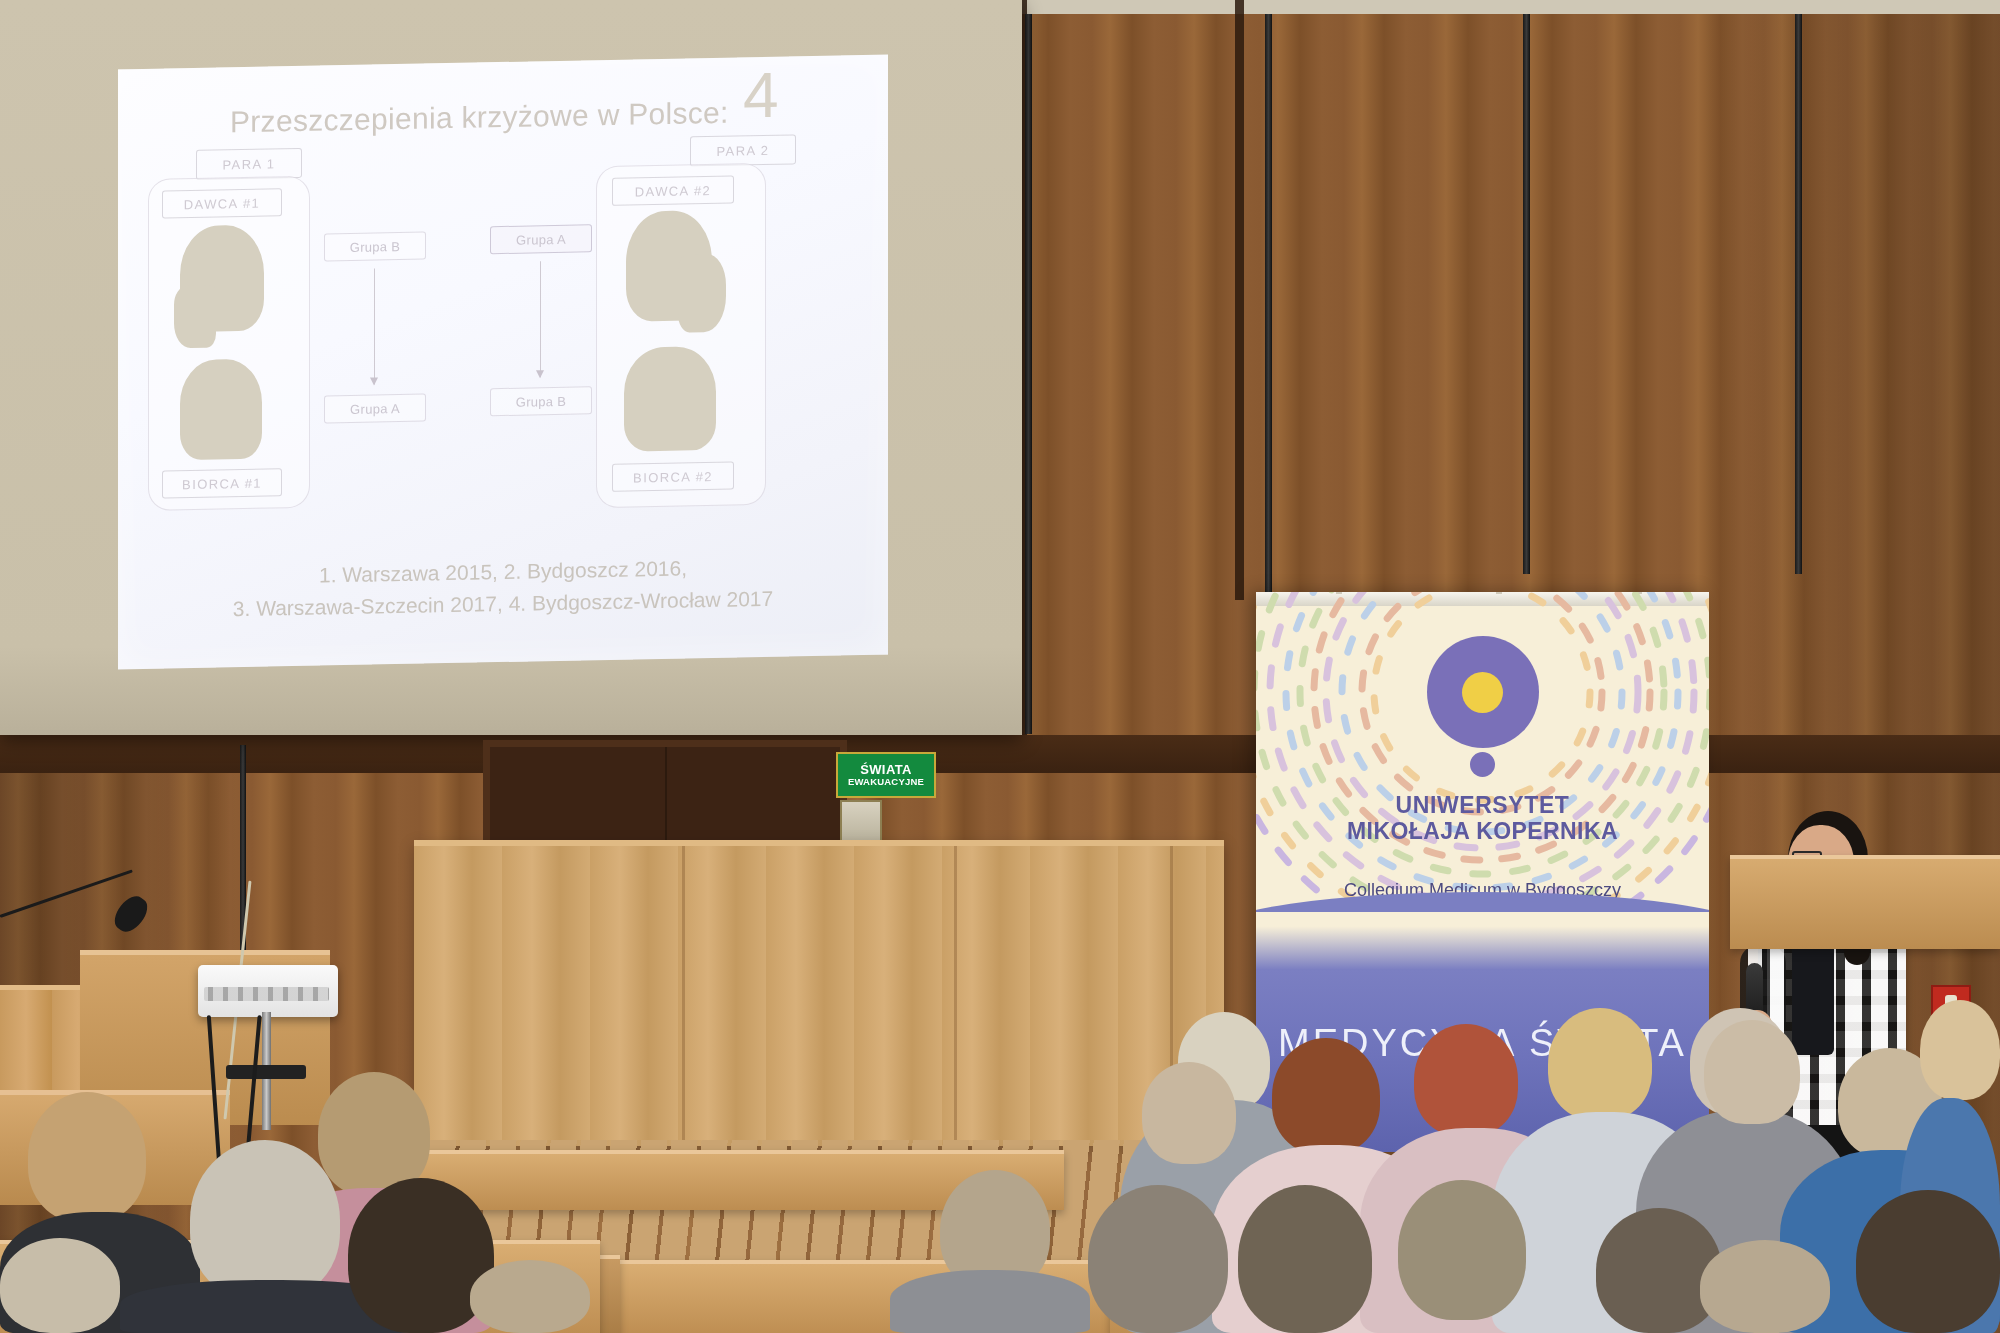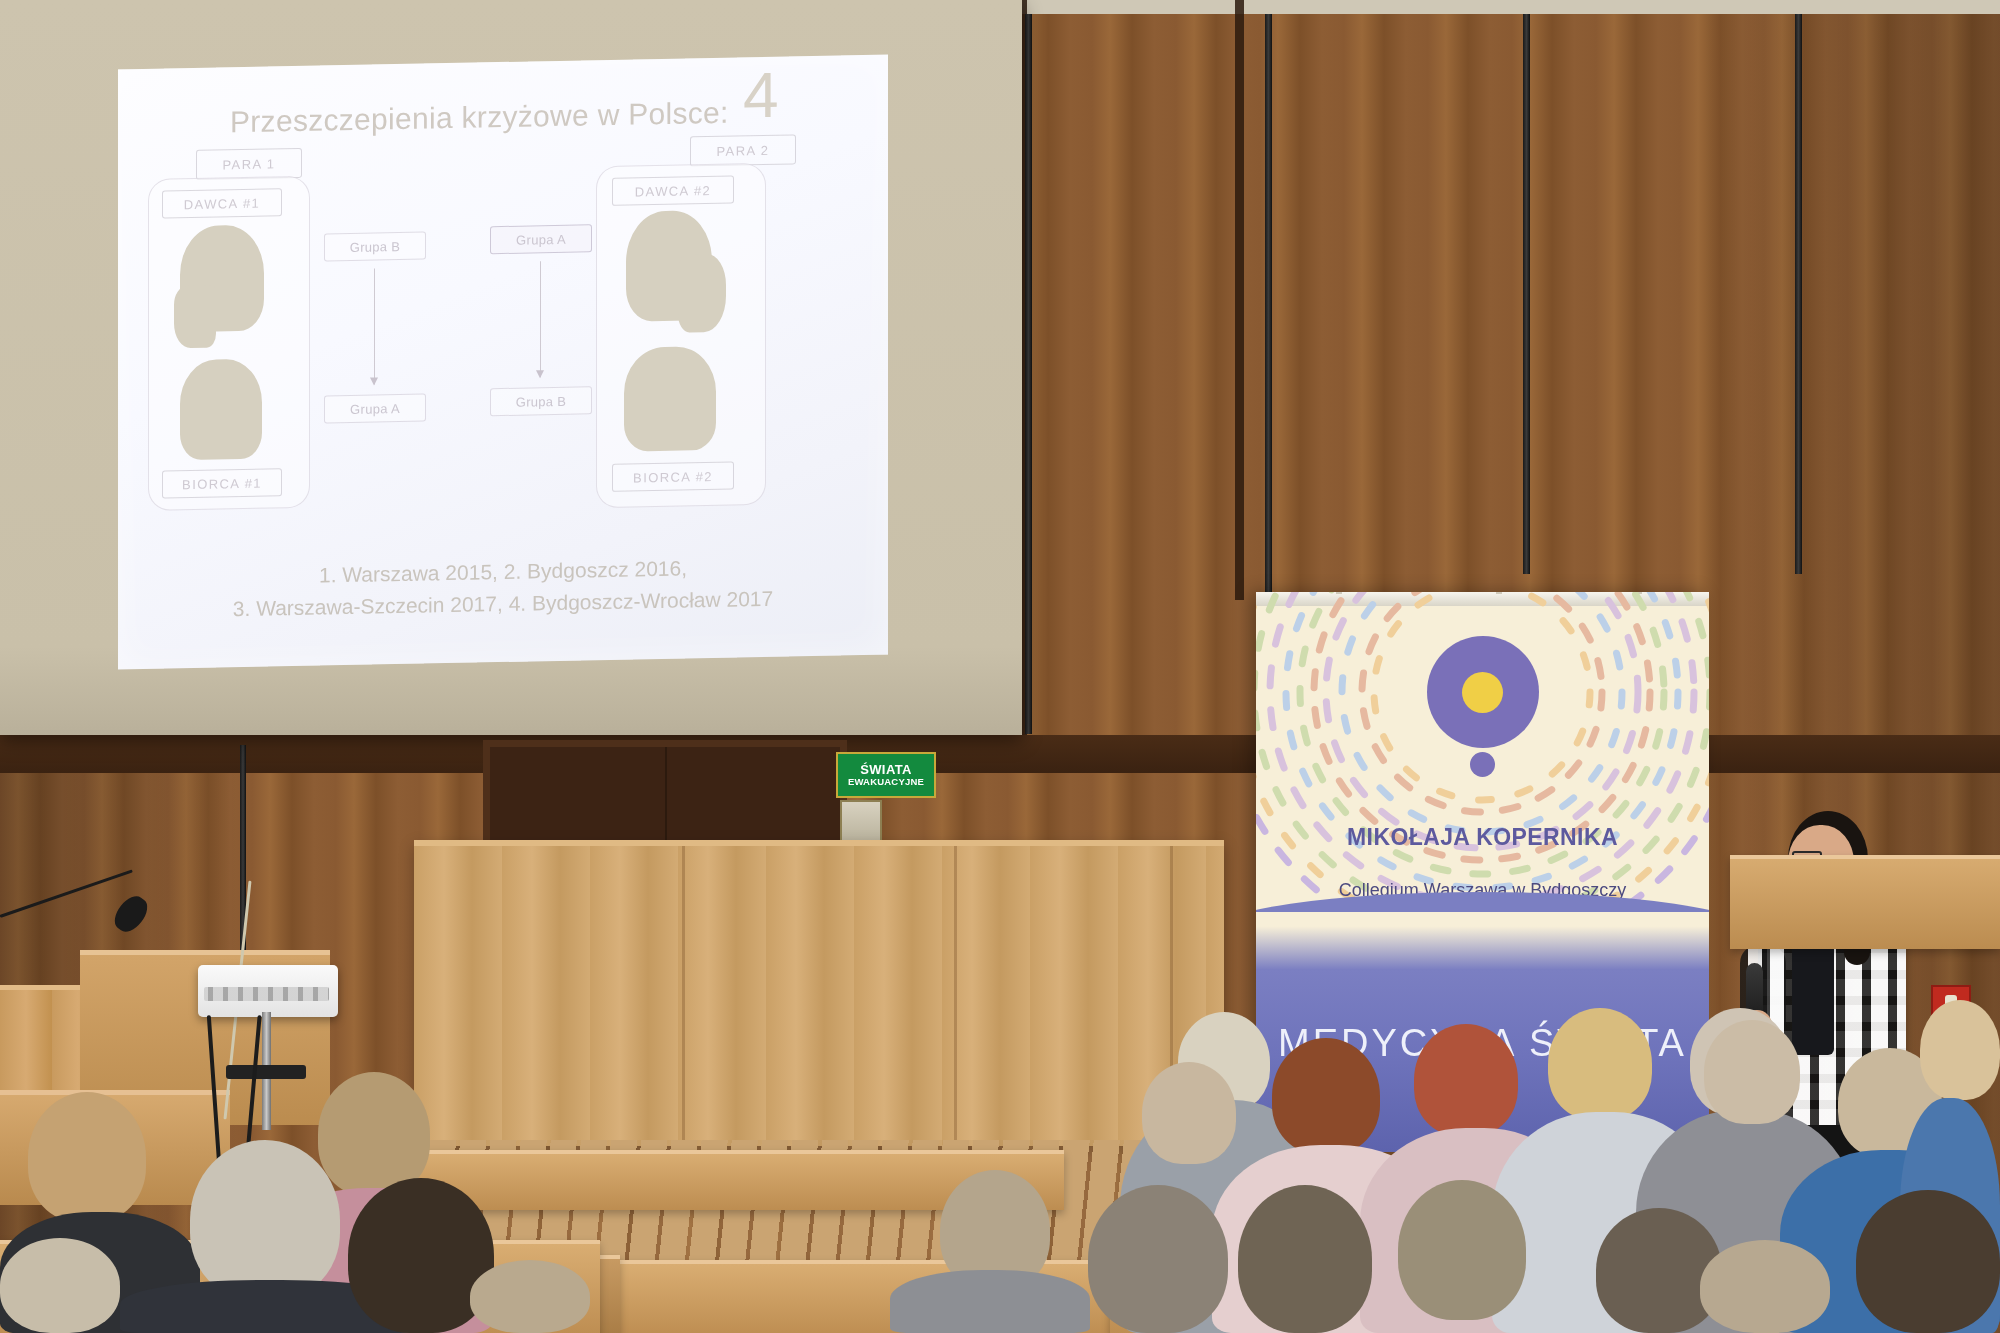--- a/index.html
+++ b/index.html
@@ -112,21 +112,21 @@
     background:#7b7fc2;}
   .arcs{position:absolute;left:0;top:0;width:100%;height:350px;}
   .logo-circle{position:absolute;left:50%;top:44px;width:112px;height:112px;margin-left:-56px;
     border-radius:50%;background:#7a70b8;}
   .logo-dot{position:absolute;left:50%;top:80px;width:41px;height:41px;margin-left:-20.5px;
     border-radius:50%;background:#f0cf46;}
   .logo-sub{position:absolute;left:50%;top:160px;width:25px;height:25px;margin-left:-12.5px;
     border-radius:50%;background:#7a70b8;}
   .b-line{position:absolute;left:0;width:100%;text-align:center;color:#5d5a9e;font-weight:bold;}
   .b1{top:200px;font-size:23px;letter-spacing:.6px;}
-  .b2{top:232px;font-size:23px;letter-spacing:.4px;}
+  .b2{top:226px;font-size:23px;letter-spacing:.4px;}
   .b3{top:256px;font-size:23px;letter-spacing:.6px;}
   .b4{top:288px;font-size:18px;font-weight:normal;color:#4c4a80;}
   .b5{position:absolute;left:0;width:100%;top:430px;text-align:center;color:#eef0fa;
     font-size:38px;letter-spacing:3px;}
 
   
   .speaker{position:absolute;left:1740px;top:795px;width:180px;height:380px;}
   .sp-body{position:absolute;left:18px;top:100px;width:148px;height:240px;border-radius:16px 16px 4px 4px;
     background:
       repeating-linear-gradient(90deg,rgba(20,20,20,.85) 0 9px,rgba(250,250,250,.92) 9px 26px),
@@ -290,22 +290,23 @@
         <g stroke="#c9b6e0" stroke-dasharray="16 23">
             <circle cx="226" cy="100" r="258"></circle>
           </g>
       </g>
     </svg>
 
     <div class="logo-circle"></div>
     <div class="logo-dot"></div>
     <div class="logo-sub"></div>
 
+    <div class="b-line b1">UNIWERSYTET</div>
     <div class="b-line b2">MIKOŁAJA KOPERNIKA</div>
-    <div class="b-line b4">Collegium Warszawa w Bydgoszczy</div>
+    <div class="b-line b4">Collegium Medicum w Bydgoszczy</div>
 
     <div class="banner-wave"></div>
     <div class="banner-blue"></div>
     <div class="b5">MEDYCYNA ŚWIATA</div>
   </div>
 
   <div class="speaker">
     <div class="sp-body"></div>
     <div class="sp-inner"></div>
     <div class="sp-hair"></div>

